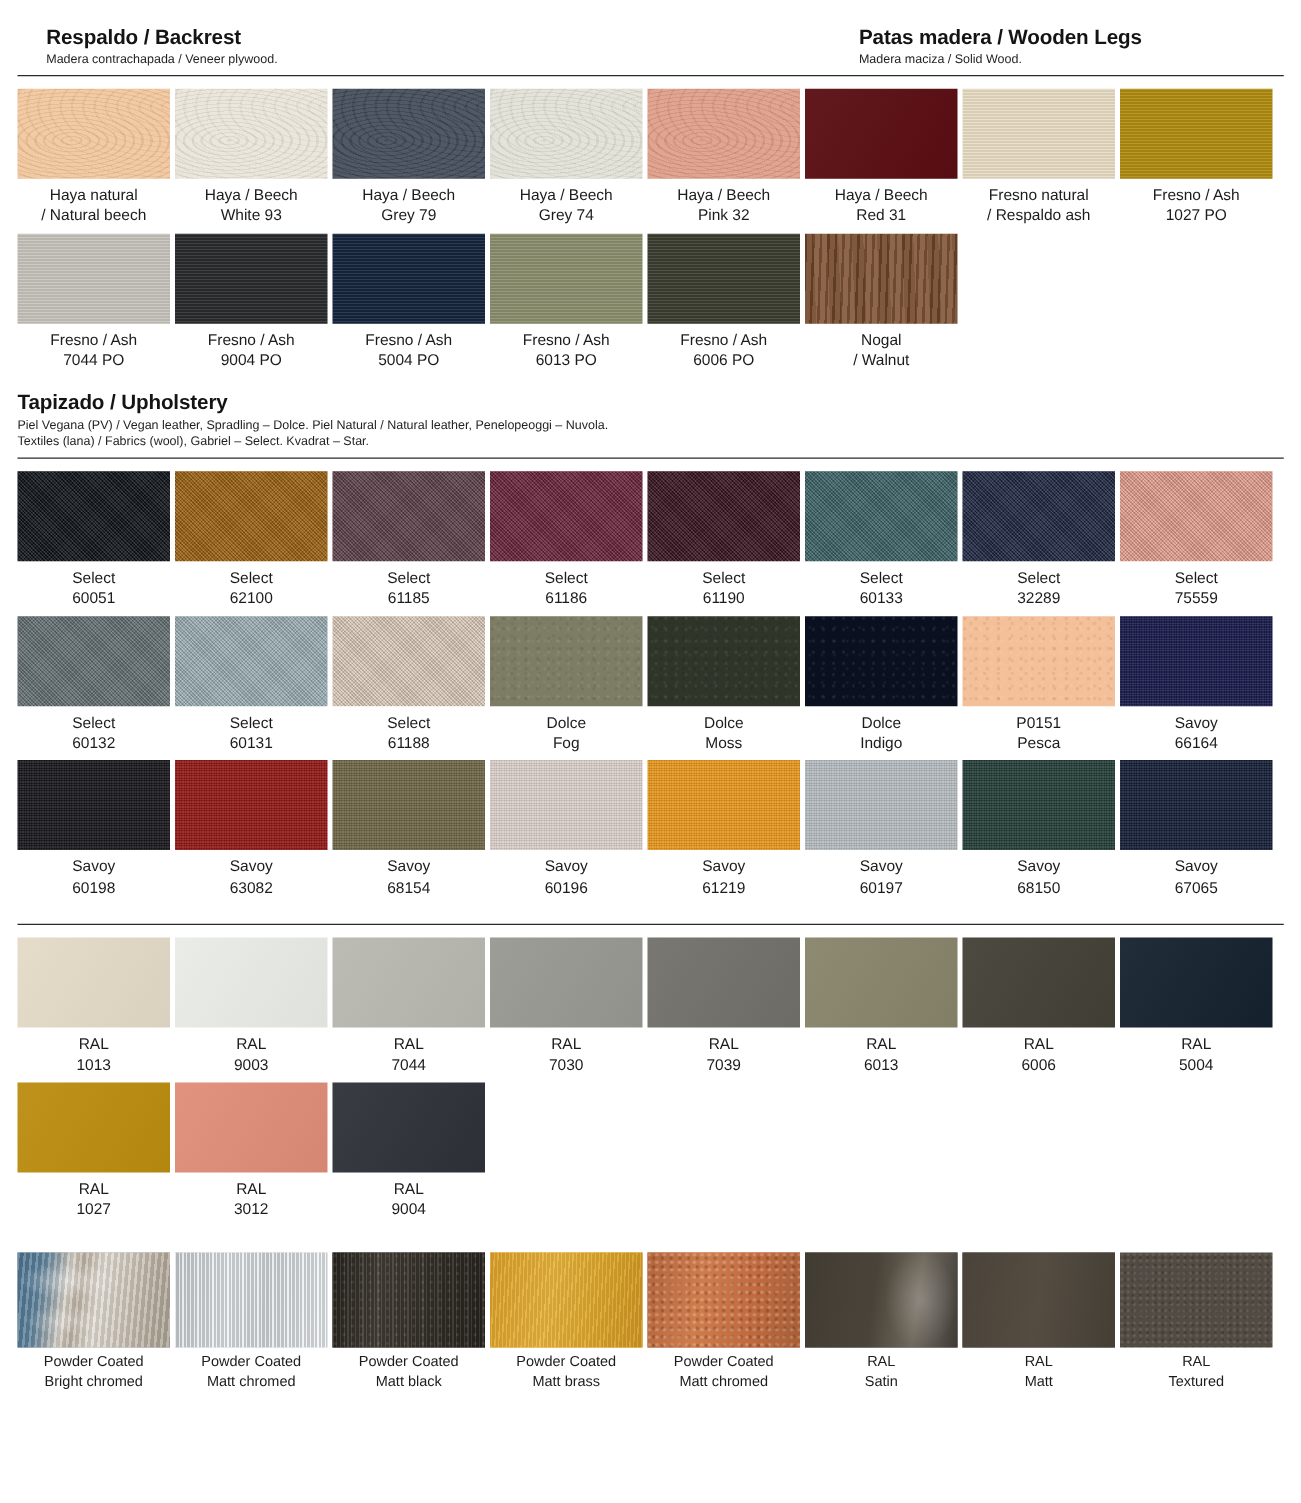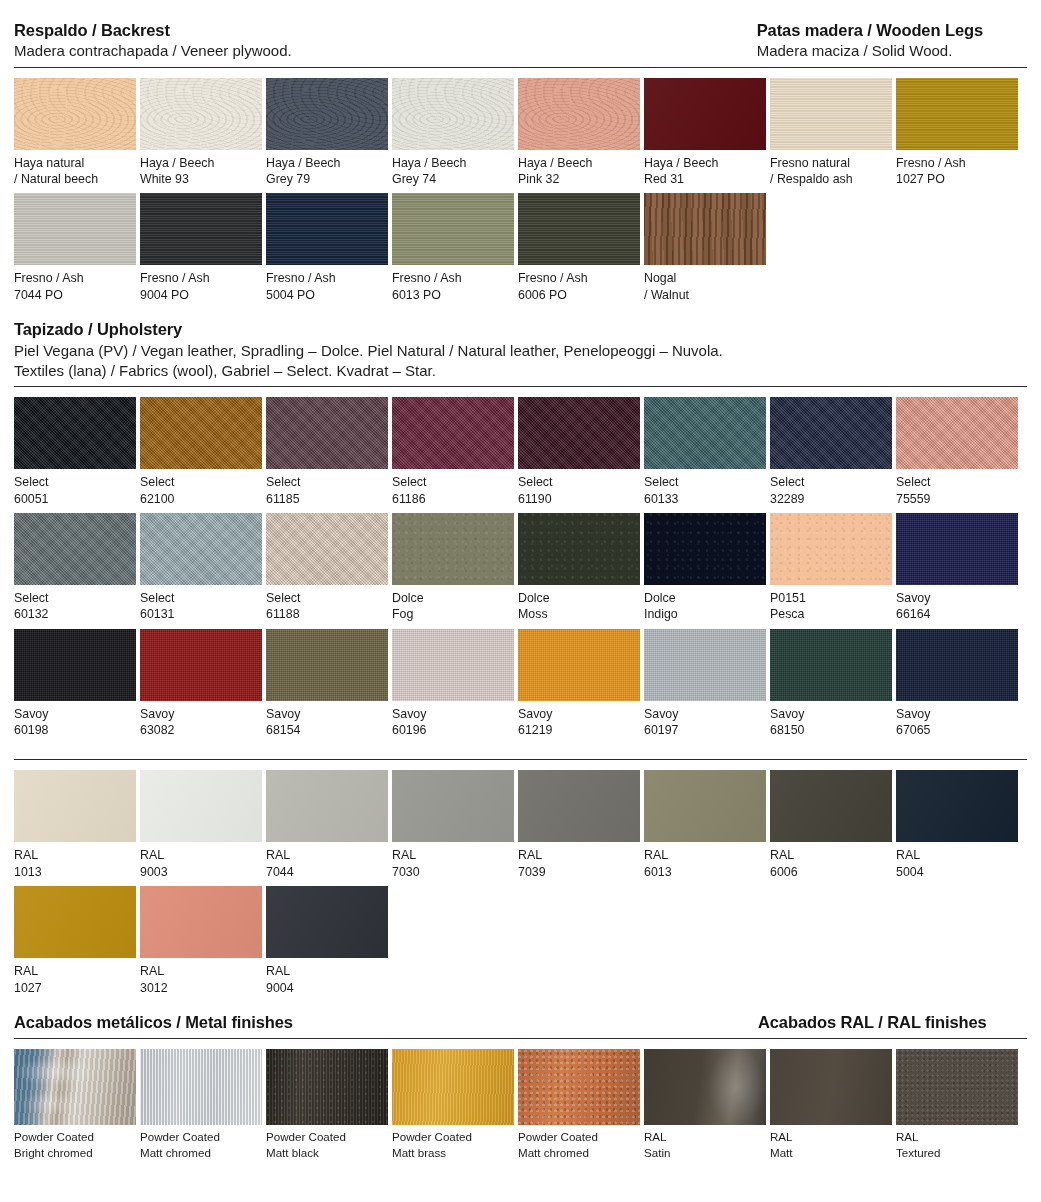--- a/index.html
+++ b/index.html
@@ -24,37 +24,38 @@
   }
 
   
   .section-head {
     padding: 0 14px;
     box-sizing: border-box;
   }
   .head-row {
     display: flex;
     align-items: flex-end;
+    margin-left: 23px;
   }
   .head-col {
     flex: 0 0 auto;
   }
   .head-col.right {
     margin-left: 465px;
   }
   .sec-title {
     font-size: 16.5px;
     font-weight: bold;
     letter-spacing: -0.1px;
     line-height: 1.3;
     color: #141414;
     white-space: nowrap;
   }
   .sec-sub {
-    font-size: 15px;
+    font-size: 10px;
     font-weight: normal;
     line-height: 1.35;
     color: #1f1f1f;
     white-space: nowrap;
   }
   .rule {
     height: 1px;
     background: #2b2b2b;
     margin: 5px 0 0 0;
   }
@@ -73,21 +74,21 @@
   }
   .sw {
     width: 122px;
     height: 72px;
     position: relative;
     overflow: hidden;
     background-color: #ccc;
   }
   .sw.tall { height: 76px; }
   .cap {
-    text-align: left;
+    text-align: center;
     font-size: 12.4px;
     line-height: 1.32;
     color: #1c1c1c;
     padding: 5px 0 6px 0;
     width: 122px;
   }
   .cap.small {
     font-size: 11.6px;
     line-height: 1.38;
     padding-top: 4px;
@@ -657,31 +658,20 @@
       <div class="cell">
         <div class="sw tex-flat" style="background-color: rgb(46, 50, 56);"></div>
         <div class="cap">
           <span class="cap-l1">RAL</span>
           <span class="cap-l2">9004</span>
         </div>
       </div>
     </div>
 
   <div class="spacer-sm"></div>
-  <div class="section-head">
-    <div class="head-row">
-      <div class="head-col">
-        <div class="sec-title">Acabados metálicos / Metal finishes</div>
-      </div>
-      <div class="head-col right">
-        <div class="sec-title">Acabados RAL / RAL finishes</div>
-      </div>
-    </div>
-    <div class="rule"></div>
-  </div>
   <div class="spacer-sm"></div>
   <div class="grid" id="grid-metal-0">
       <div class="cell">
         <div class="sw tex-bright-chrome tall" style="background-color: rgb(143, 160, 168);"></div>
         <div class="cap small">
           <span class="cap-l1">Powder Coated</span>
           <span class="cap-l2">Bright chromed</span>
         </div>
       </div>
       <div class="cell">

